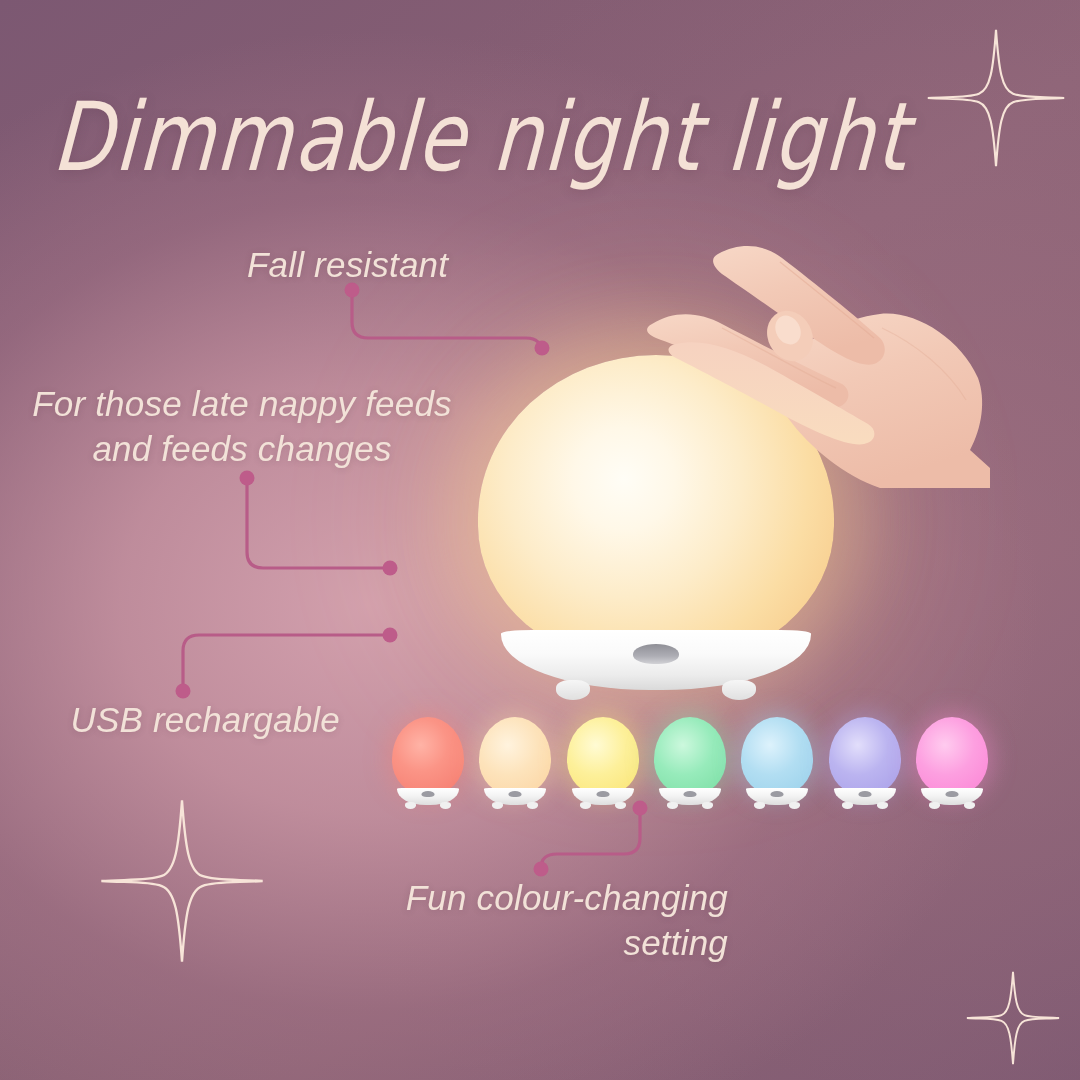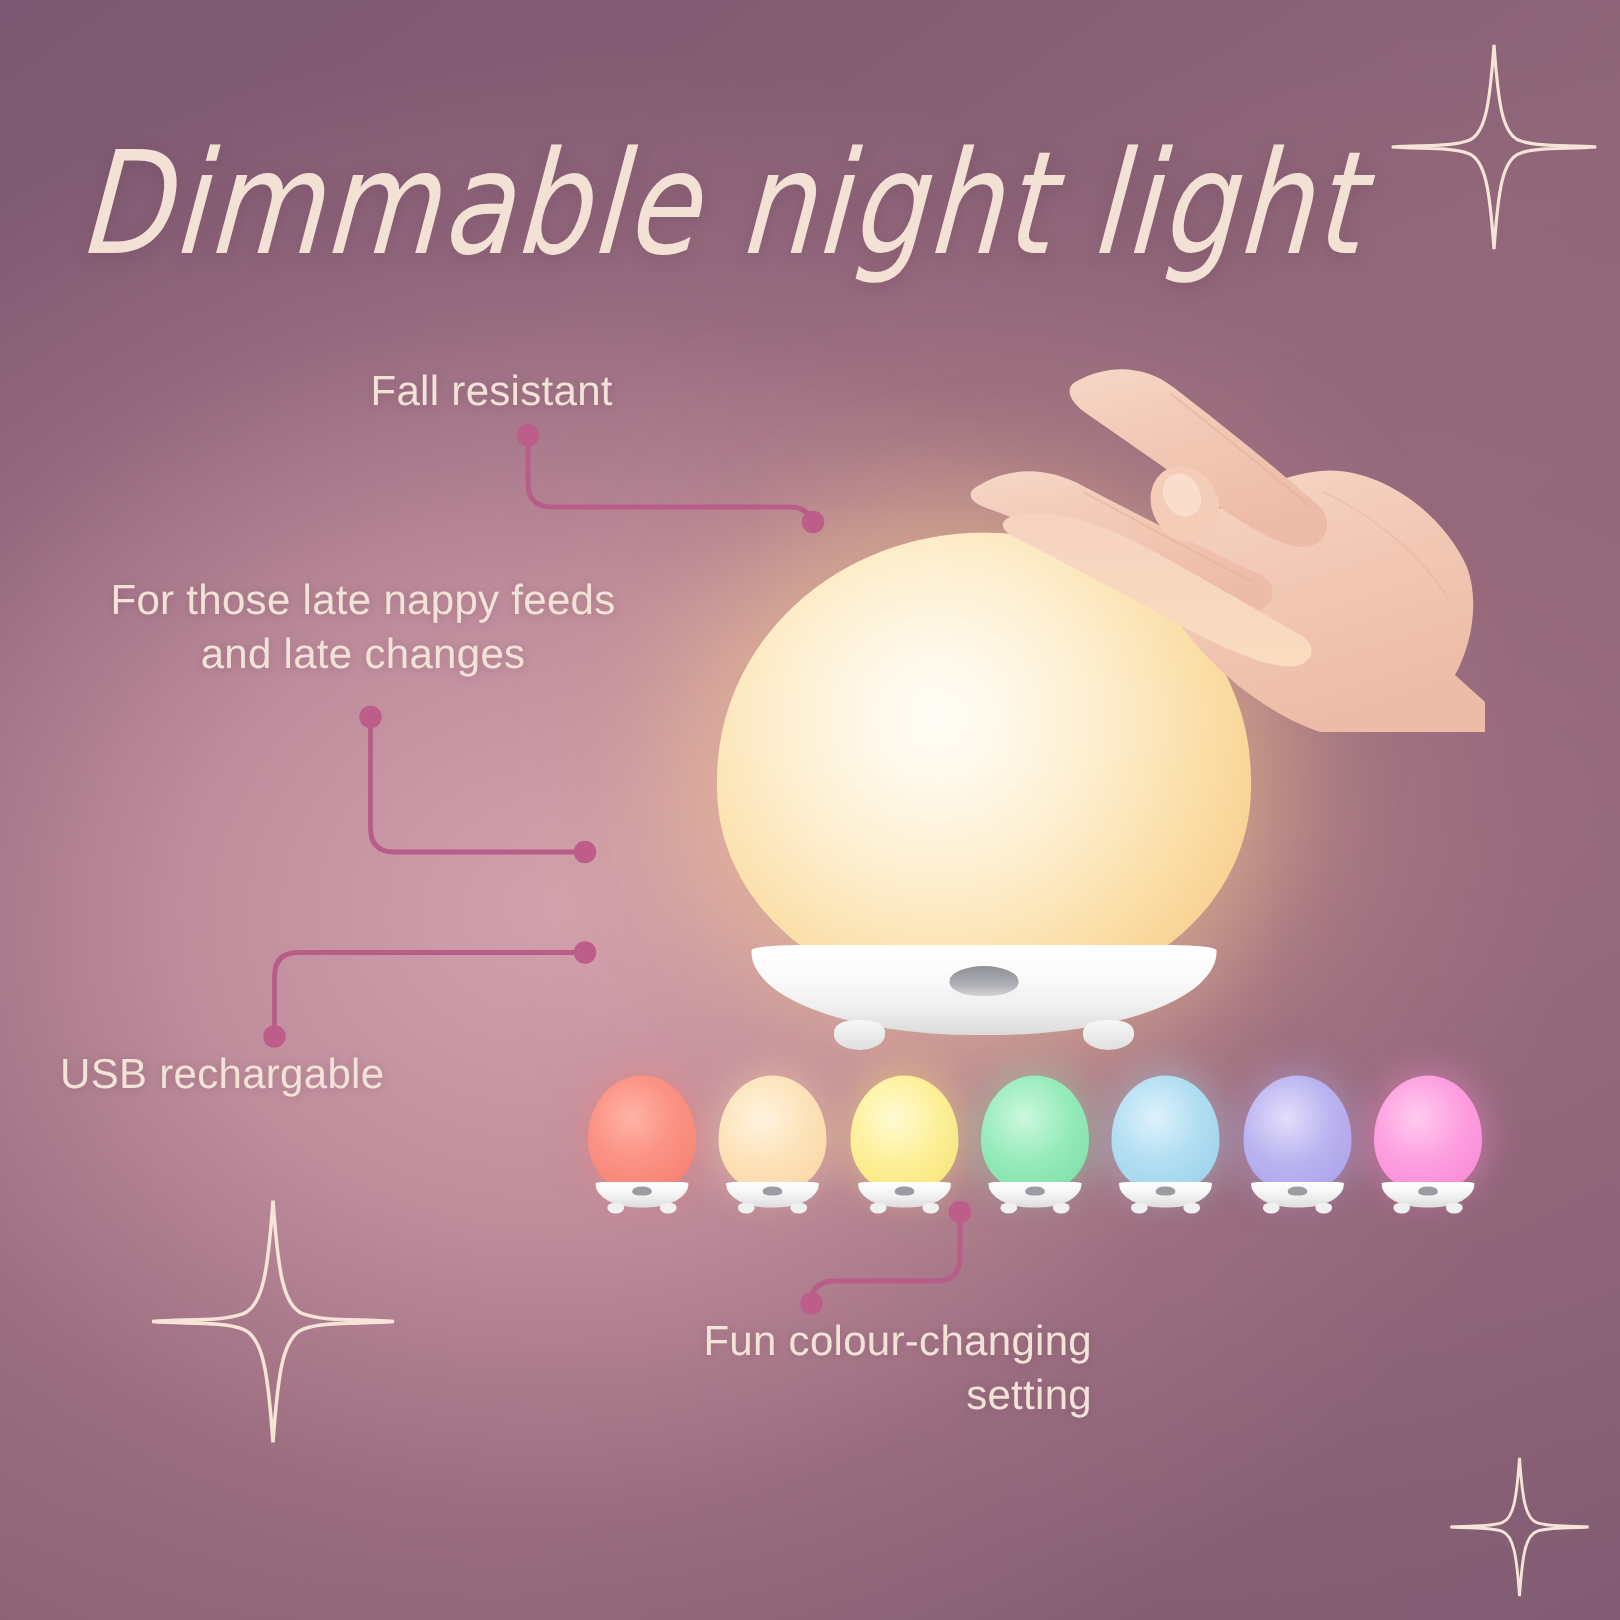--- a/index.html
+++ b/index.html
@@ -48,30 +48,31 @@
     white-space: nowrap;
     transform: skewX(-6deg) scaleY(1.22);
     transform-origin: left center;
     text-shadow: 0 2px 10px rgba(90,55,75,0.25);
   }
 
   
   .feature-label {
     position: absolute;
     color: #f2e2d8;
-    font-size: 28px;
+    font-size: 35px;
     font-weight: 400;
     line-height: 1.28;
     letter-spacing: 0.2px;
     text-align: center;
     text-shadow: 0 1px 6px rgba(90,55,75,0.22);
+    font-style: italic;
   }
   #label-fall      { left: 247px; top: 243px; width: 220px; text-align: left;}
   #label-feeds     { left: 22px;  top: 382px; width: 440px; }
-  #label-usb       { left: 40px;  top: 698px; width: 300px; text-align: left;}
+  #label-usb       { left: 40px;  top: 698px; width: 300px; text-align: right;}
   #label-colour    { left: 358px; top: 876px; width: 370px; text-align: right; }
 
   
   #connectors {
     position: absolute;
     left: 0; top: 0;
     width: 1080px; height: 1080px;
     pointer-events: none;
   }
 
@@ -333,21 +334,21 @@
       <circle cx="183" cy="691" r="7.5"></circle>
       <circle cx="640" cy="808" r="7.5"></circle>
       <circle cx="541" cy="869" r="7.5"></circle>
     </g>
   </svg>
 
   <div class="feature-label" id="label-fall">Fall resistant</div>
 
   <div class="feature-label" id="label-feeds">
     <div>For those late nappy feeds</div>
-    <div>and late changes</div>
+    <div>and feeds changes</div>
   </div>
 
   <div class="feature-label" id="label-usb">USB rechargable</div>
 
   <div class="feature-label" id="label-colour">
     <div>Fun colour-changing</div>
     <div>setting</div>
   </div>
 
 </div>

